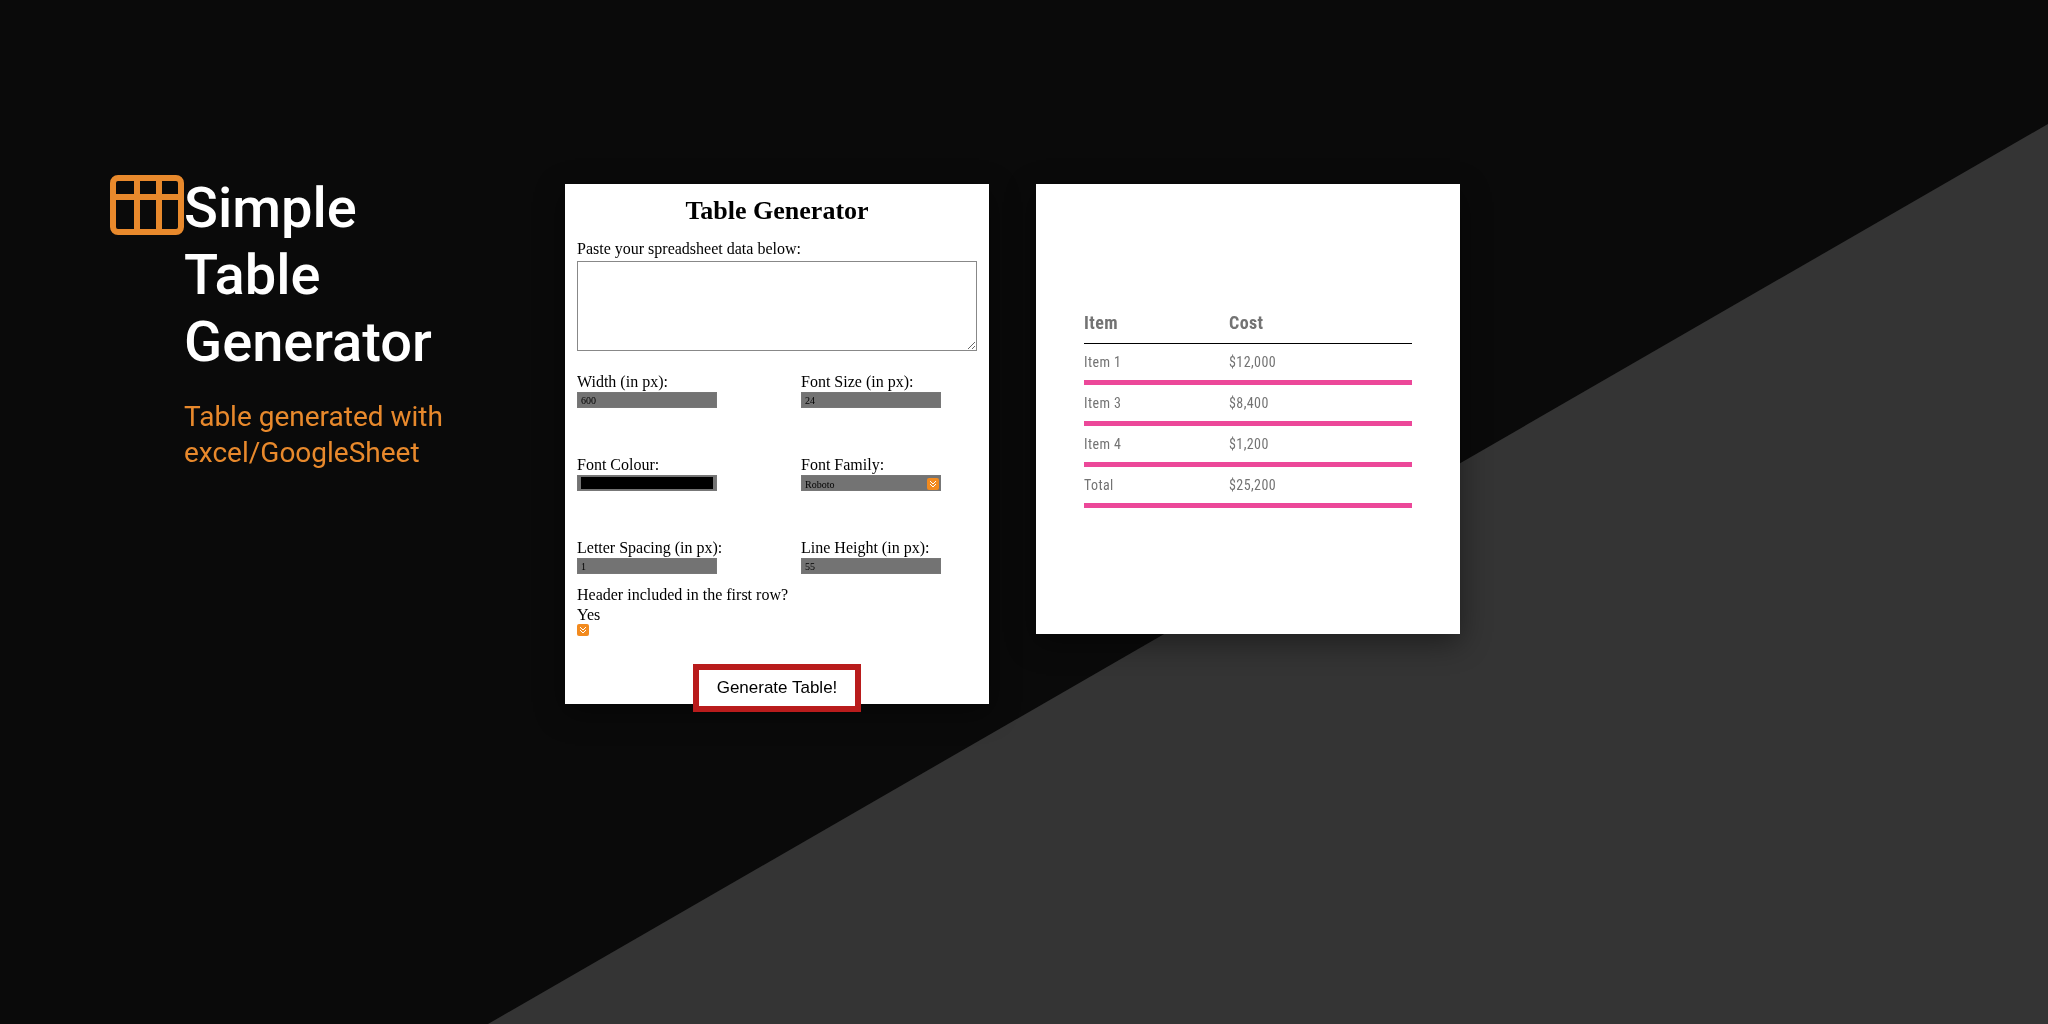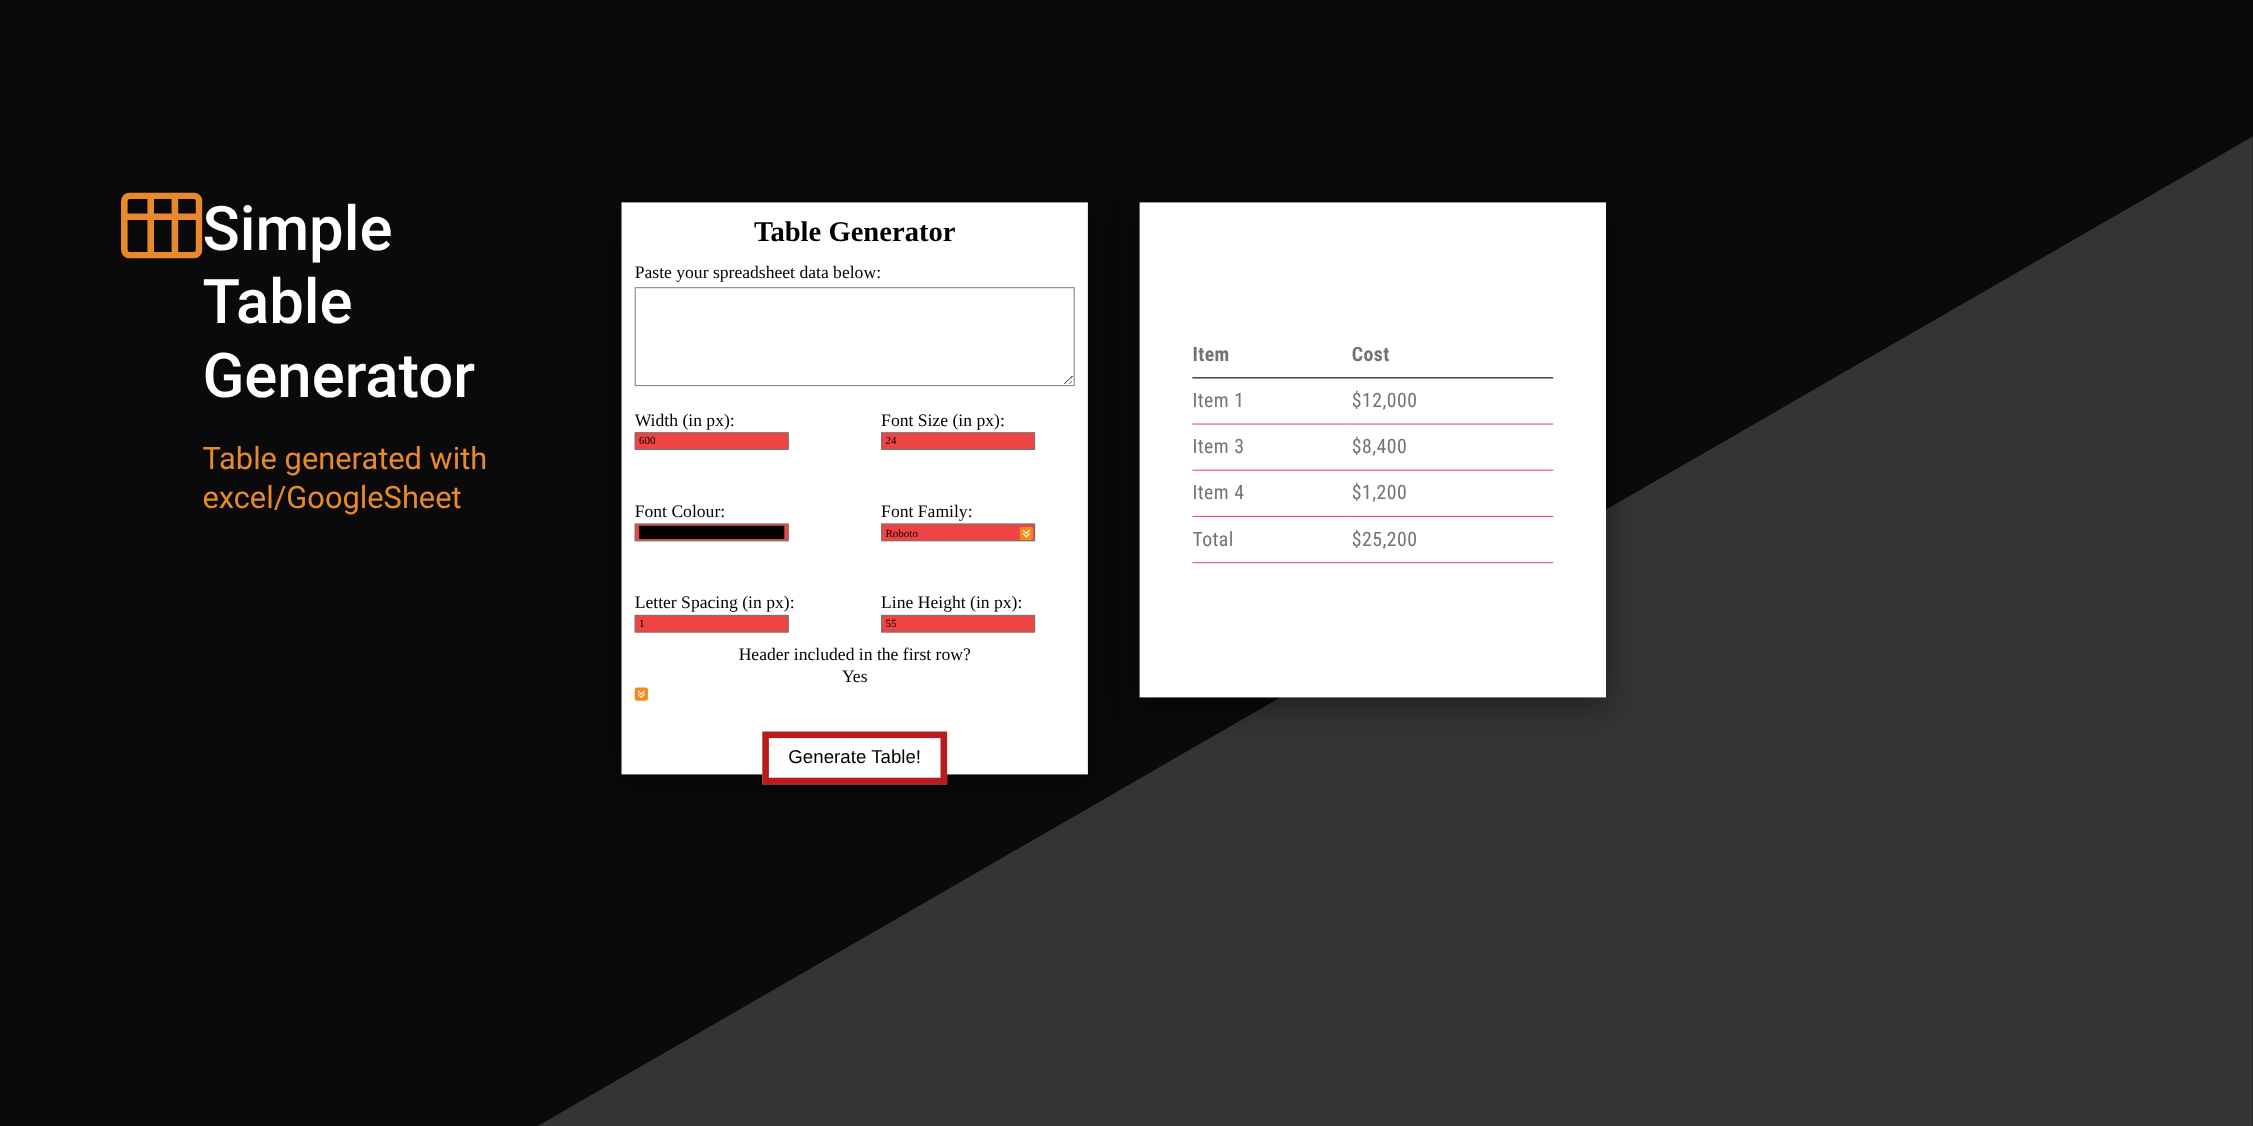--- a/index.html
+++ b/index.html
@@ -91,21 +91,21 @@
       margin-bottom: 1px;
     }
     .form-cell .field {
       width: 140px;
       border: 1px solid #777;
       height: 16px;
       font-size: 10px;
       padding: 0 3px;
       display: flex;
       align-items: center;
-      background: #ef4444;
+      background: #737373;
     }
     .form-cell .select {
       position: relative;
       justify-content: space-between;
       align-items: flex-end;
     }
     .select-toggle {
       width: 12px;
       height: 12px;
       background: #f28a1e;
@@ -116,21 +116,20 @@
       margin-right: -2px;
     }
     .select-toggle svg { display: block; }
     .color-swatch {
       width: 136px;
       height: 12px;
       background: #000;
     }
     .header-row {
       margin-top: 12px;
-      text-align: center;
     }
     .header-row label {
       font-size: 16px;
       display: block;
       margin-bottom: 2px;
     }
     .btn-wrap { text-align: center; margin-top: 28px; }
     .generate-btn {
       display: inline-block;
       border: 6px solid #b91c1c;
@@ -152,23 +151,23 @@
     }
     .out-table { width: 100%; border-collapse: collapse; }
     .out-table th {
       text-align: left;
       font-weight: 700;
       font-size: 18px;
       padding: 4px 0 10px 0;
       border-bottom: 1.5px solid #000;
     }
     .out-table td {
-      font-size: 18px;
+      font-size: 14px;
       padding: 10px 0;
-      border-bottom: 1px solid #ec4899;
+      border-bottom: 5px solid #ec4899;
     }
   </style>
 </head>
 <body>
 
 <div class="triangle"></div>
 
 <div class="hero">
   <div class="hero-icon">
     <svg width="74" height="60" viewBox="0 0 74 60">

